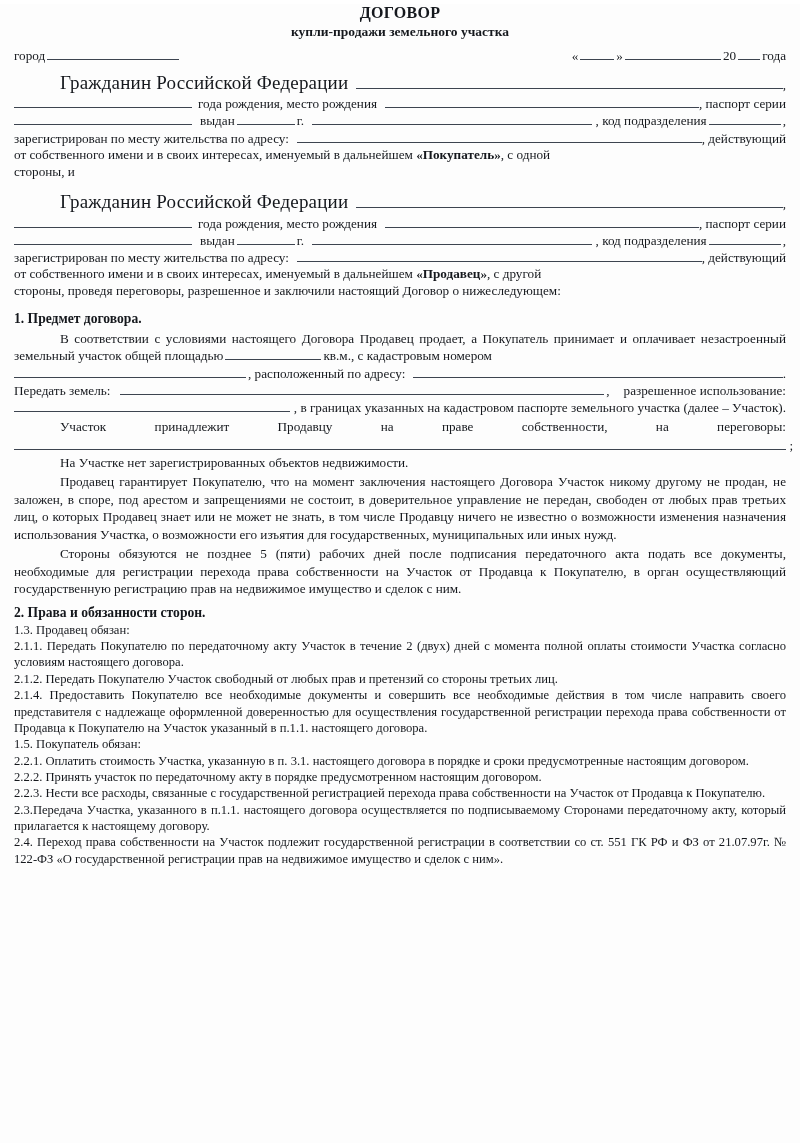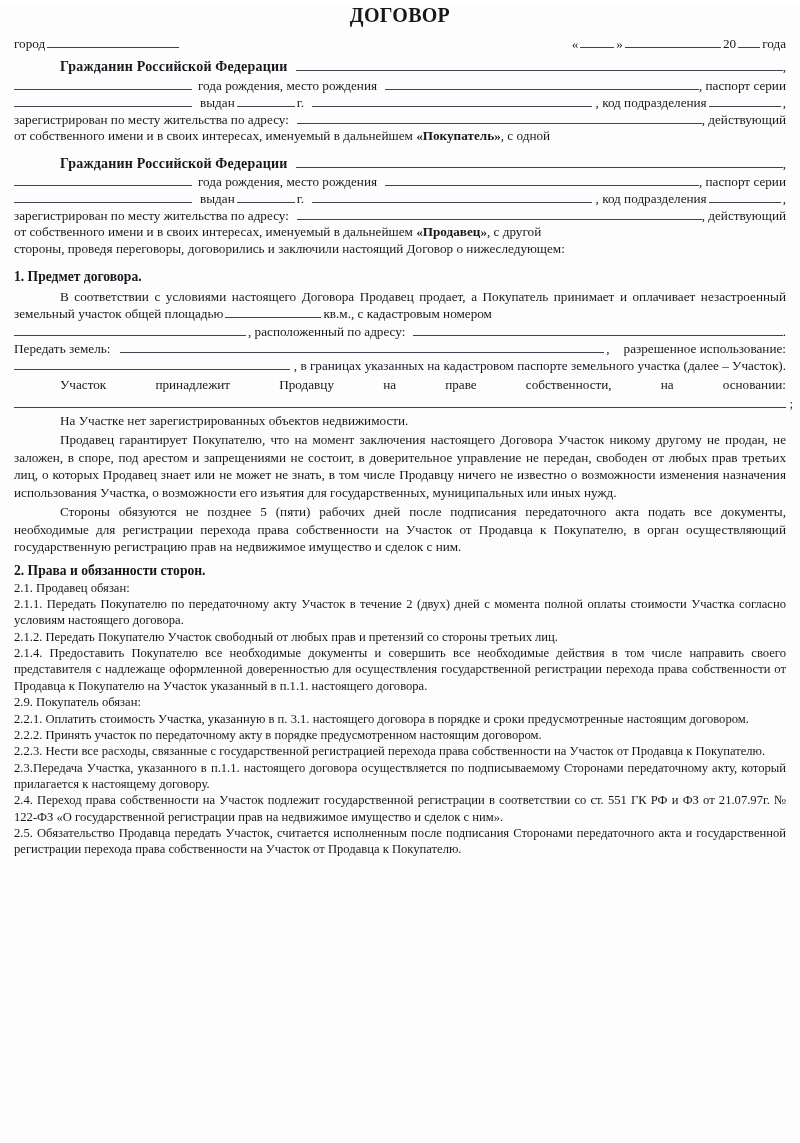--- a/index.html
+++ b/index.html
@@ -22,21 +22,21 @@
     height: 1143px;
     background: #fdfdfd;
     padding: 0;
     box-sizing: border-box;
   }
 
   
   .doc-title {
     text-align: center;
     font-weight: bold;
-    font-size: 20px;
+    font-size: 16px;
     letter-spacing: 0.3px;
     line-height: 1.16;
     margin: 4px 0 0 0;
   }
   .doc-subtitle {
     text-align: center;
     font-weight: bold;
     font-size: 13.5px;
     line-height: 1.18;
     margin: 1px 0 0 0;
@@ -116,22 +116,22 @@
   
   .row-flex {
     display: flex;
     align-items: baseline;
     font-size: 13.2px;
     line-height: 1.3;
   }
   .spacer { flex: 1 1 auto; }
 
   .gr-head {
-    font-weight: bold;
-    font-size: 14px;
+    font-weight: normal;
+    font-size: 19px;
     letter-spacing: 0.2px;
   }
 
   .nb { white-space: nowrap; }
 
   
   .mt2 { margin-top: 2px; }
   .mt4 { margin-top: 4px; }
   .mt6 { margin-top: 6px; }
   .mt8 { margin-top: 8px; }
@@ -152,20 +152,21 @@
     margin: 0;
     text-align: justify;
   }
 </style>
 </head>
 <body>
 
 <div class="page">
 
   <div class="doc-title">ДОГОВОР</div>
+  <div class="doc-subtitle">купли-продажи земельного участка</div>
 
   <div class="body-wrap">
 
     <div class="row-flex mt8">
       <span class="nb">город</span>
       <span class="fill w-lg"></span>
       <span class="spacer"></span>
       <span class="nb">
         <span>«</span><span class="fill w-xs"></span><span>»</span><span class="fill w-md"></span><span>20</span><span class="fill w-tiny"></span><span>года</span>
       </span>
@@ -196,20 +197,21 @@
       <span class="nb">,</span>
     </div>
 
     <div class="row-flex tight">
       <span class="nb">зарегистрирован по месту жительства по адресу:</span>
       <span class="fill-flex" style="flex:1 1 auto;margin:0 0 0 8px;"></span>
       <span class="nb">, действующий</span>
     </div>
 
     <div class="line tight"><span>от собственного имени и в своих интересах, именуемый в дальнейшем </span><span class="strong">«Покупатель»</span><span>, с одной</span></div>
+    <div class="line tight">стороны, и</div>
 
     <div class="row-flex mt10">
       <span style="display:inline-block;width:46px"></span>
       <span class="gr-head nb">Гражданин  Российской  Федерации</span>
       <span class="fill-flex" style="flex:1 1 auto;margin:0 0 0 8px;"></span>
       <span class="nb">,</span>
     </div>
 
     <div class="row-flex tight">
       <span class="fill w-xl" style="margin-left:0"></span>
@@ -229,21 +231,21 @@
       <span class="nb">,</span>
     </div>
 
     <div class="row-flex tight">
       <span class="nb">зарегистрирован по месту жительства по адресу:</span>
       <span class="fill-flex" style="flex:1 1 auto;margin:0 0 0 8px;"></span>
       <span class="nb">, действующий</span>
     </div>
 
     <div class="line tight"><span>от собственного имени и в своих интересах, именуемый в дальнейшем </span><span class="strong">«Продавец»</span><span>, с другой</span></div>
-    <div class="line tight">стороны, проведя переговоры, договорились и заключили настоящий Договор о нижеследующем:</div>
+    <div class="line tight">стороны, проведя переговоры, разрешенное и заключили настоящий Договор о нижеследующем:</div>
 
     <div class="section-head mt10">1.  Предмет договора.</div>
 
     <div class="para indent mt2"><span>В соответствии с условиями настоящего Договора Продавец продает, а Покупатель принимает и оплачивает незастроенный земельный участок общей площадью</span><span class="fill w-md"></span><span>кв.м., с кадастровым номером</span></div>
 
     <div class="row-flex tight">
       <span class="fill w-2xl" style="margin-left:0"></span>
       <span class="nb">, расположенный  по  адресу:</span>
       <span class="fill-flex" style="flex:1 1 auto;margin:0 0 0 8px;"></span>
       <span class="nb">.</span>
@@ -262,43 +264,42 @@
     </div>
 
     <div class="justify-spread mt2" style="padding-left:46px">
       <span>Участок</span>
       <span>принадлежит</span>
       <span>Продавцу</span>
       <span>на</span>
       <span>праве</span>
       <span>собственности,</span>
       <span>на</span>
-      <span>основании:</span>
+      <span>переговоры:</span>
     </div>
 
     <div class="rule-row">
       <span class="tail">;</span>
     </div>
 
     <div class="para indent mt4">На Участке нет зарегистрированных объектов недвижимости.</div>
 
     <div class="para indent mt2">Продавец гарантирует Покупателю, что на момент заключения настоящего Договора Участок никому другому не продан, не заложен, в споре, под арестом и запрещениями не состоит, в доверительное управление не передан, свободен от любых прав третьих лиц, о которых Продавец знает или не может не знать, в том числе Продавцу ничего не известно о возможности изменения назначения использования Участка, о возможности его изъятия для государственных, муниципальных или иных нужд.</div>
 
     <div class="para indent mt2">Стороны обязуются не позднее 5 (пяти) рабочих дней после подписания передаточного акта подать все документы, необходимые для регистрации перехода права собственности на Участок от Продавца к Покупателю, в орган осуществляющий государственную регистрацию прав на недвижимое имущество и сделок  с ним.</div>
 
     <div class="section-head mt6">2. Права и обязанности сторон.</div>
 
     <div>
-      <div class="clause mt2">2.1. Продавец обязан:</div>
+      <div class="clause mt2">1.3. Продавец обязан:</div>
       <div class="clause">2.1.1. Передать Покупателю по передаточному акту Участок в течение 2 (двух) дней с момента полной оплаты стоимости Участка согласно условиям настоящего договора.</div>
       <div class="clause">2.1.2. Передать Покупателю Участок свободный от любых прав и претензий со стороны третьих лиц.</div>
       <div class="clause">2.1.4. Предоставить Покупателю все необходимые документы и совершить все необходимые действия в том числе направить своего представителя с надлежаще оформленной доверенностью для осуществления государственной регистрации перехода права собственности от Продавца к Покупателю  на Участок указанный в п.1.1. настоящего договора.</div>
-      <div class="clause">2.9. Покупатель обязан:</div>
+      <div class="clause">1.5. Покупатель обязан:</div>
       <div class="clause">2.2.1. Оплатить стоимость Участка, указанную в п. 3.1. настоящего договора в порядке и сроки предусмотренные настоящим договором.</div>
       <div class="clause">2.2.2. Принять участок по передаточному акту в порядке предусмотренном настоящим договором.</div>
       <div class="clause">2.2.3. Нести все расходы, связанные с государственной регистрацией перехода права собственности на Участок от Продавца к Покупателю.</div>
       <div class="clause">2.3.Передача Участка, указанного в п.1.1. настоящего договора осуществляется по подписываемому Сторонами передаточному акту, который прилагается к настоящему договору.</div>
       <div class="clause">2.4. Переход права собственности на Участок подлежит государственной регистрации в соответствии со ст. 551 ГК РФ и ФЗ от 21.07.97г. № 122-ФЗ «О государственной регистрации прав на недвижимое имущество и сделок с ним».</div>
-      <div class="clause">2.5. Обязательство Продавца передать Участок, считается исполненным после подписания Сторонами передаточного акта и государственной регистрации перехода права собственности на Участок от Продавца к Покупателю.</div>
     </div>
 
   </div>
 </div>
 
 </body></html>

